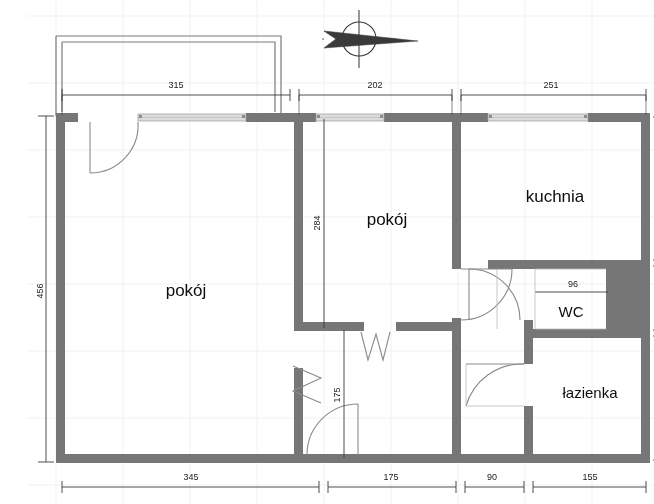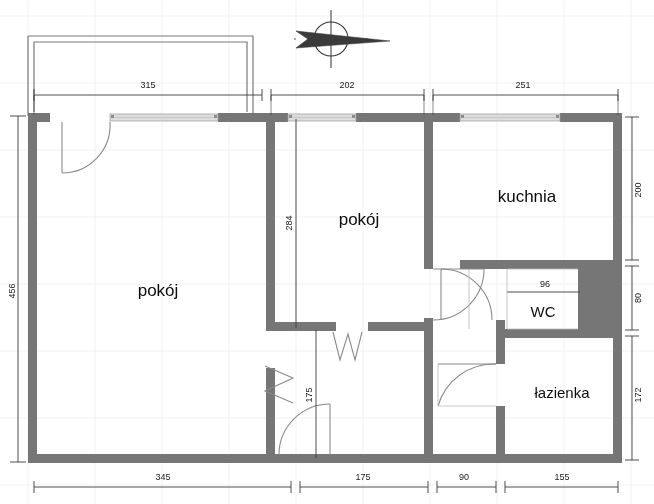--- a/index.html
+++ b/index.html
@@ -2,21 +2,21 @@
 <html><head>
 <meta charset="utf-8">
 <style>
   html,body{margin:0;padding:0;}
   body{
     width:654px;height:504px;
     background:#ffffff;
     font-family:"Liberation Sans", sans-serif;
     overflow:hidden;
   }
-  #plan-root{position:relative;width:566px;height:504px;}
+  #plan-root{position:relative;width:566px;height:504px;margin-left:28px;}
   svg{display:block;}
   .dim-text{
     font-family:"Liberation Sans", sans-serif;
     font-size:9px;
     fill:#1a1a1a;
     text-anchor:middle;
     dominant-baseline:middle;
   }
   .room-label{
     font-family:"Liberation Sans", sans-serif;

